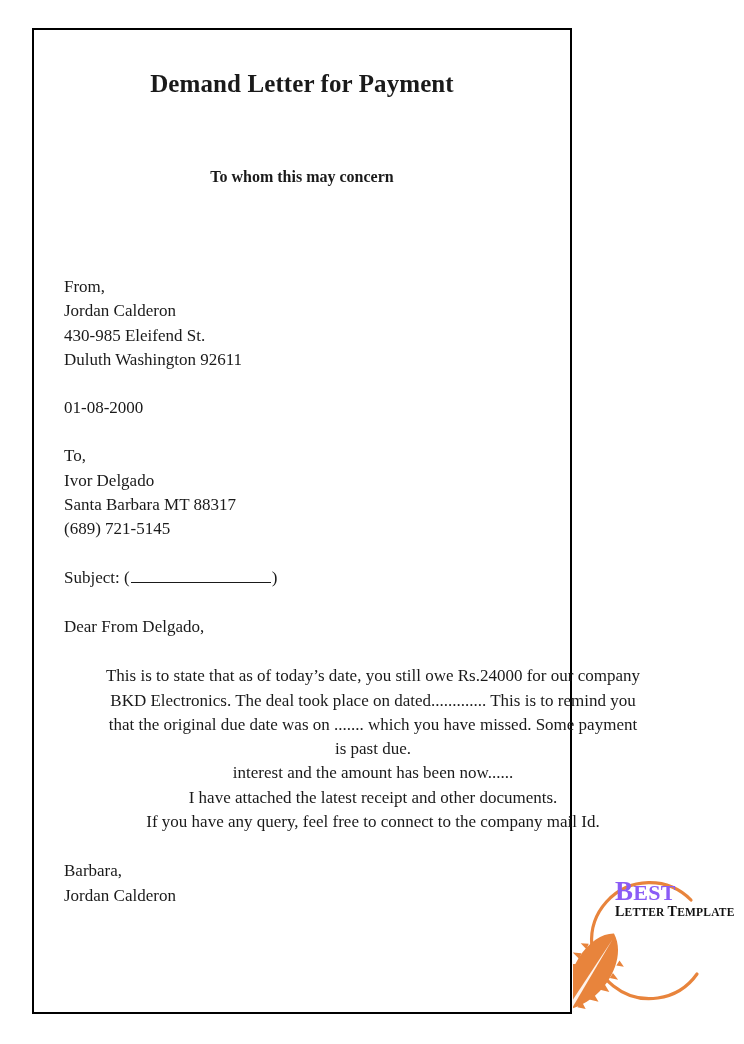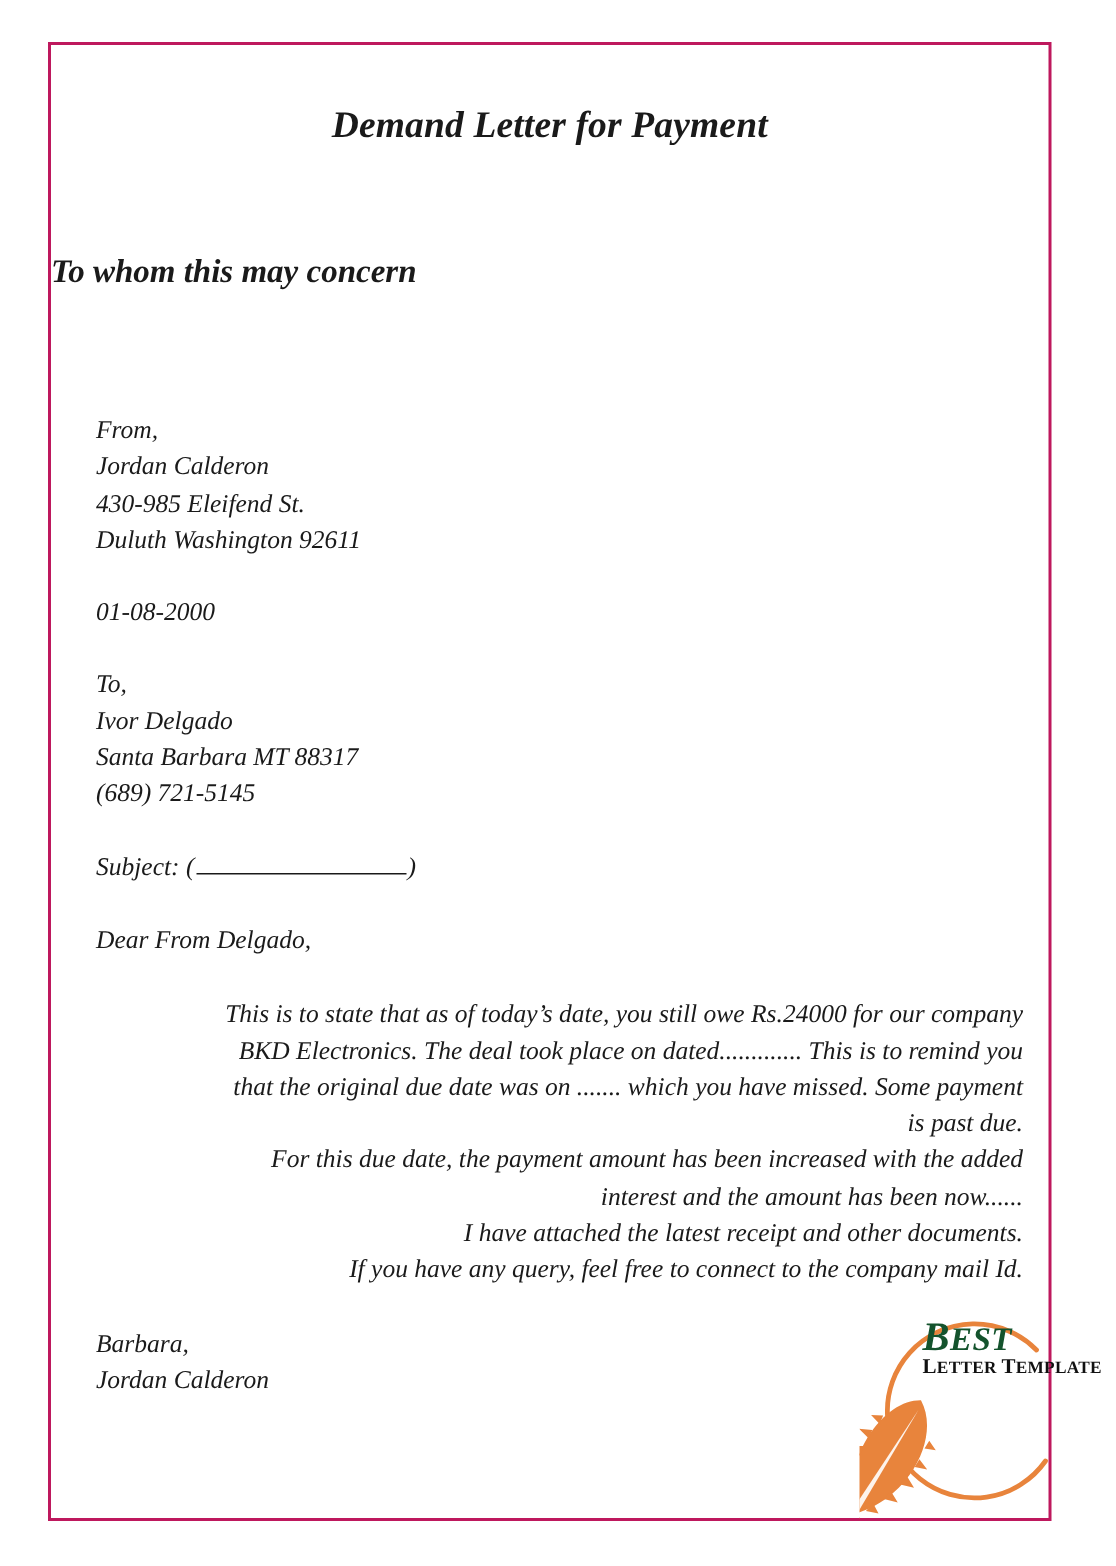--- a/index.html
+++ b/index.html
@@ -15,46 +15,45 @@
     font-family: "Liberation Serif", "DejaVu Serif", serif;
     color: #1a1a1a;
     overflow: hidden;
   }
 
   
   #page-sheet {
     position: absolute;
     left: 32px;
     top: 28px;
-    width: 669px;
+    width: 540px;
     height: 986px;
-    border: 2px solid #be185d;
+    border: 2px solid #000000;
     background: #ffffff;
     box-sizing: border-box;
-    font-style: italic;
   }
 
   
   .doc-title {
     position: absolute;
     left: 0;
     top: 40px;
     width: 100%;
     text-align: center;
     font-size: 25px;
     font-weight: bold;
     letter-spacing: 0.1px;
   }
   .doc-subtitle {
     position: absolute;
     left: 0;
     top: 138px;
     width: 100%;
-    text-align: left;
-    font-size: 22px;
+    text-align: center;
+    font-size: 16px;
     font-weight: bold;
   }
 
   
   .letter-body {
     position: absolute;
     left: 30px;
     top: 245px;
     width: 618px;
     font-size: 17px;
@@ -82,21 +81,21 @@
     display: inline-block;
     width: 140px;
     border-bottom: 1.3px solid #1a1a1a;
     height: 15px;
     margin: 0 1px;
   }
 
   
   .para {
     margin: 0;
-    text-align: right;
+    text-align: center;
   }
   .para-line { display: block; }
 
   
   #logo {
     position: absolute;
     left: 573px;
     top: 878px;
     width: 140px;
     height: 136px;
@@ -108,22 +107,21 @@
     top: 2px;
     width: 100px;
     text-align: left;
     font-family: "Liberation Serif", "DejaVu Serif", serif;
   }
   .logo-best {
     font-weight: bold;
     font-size: 22px;
     line-height: 22px;
     letter-spacing: 0.3px;
-    color: #14532d;
-    font-style: italic;
+    color: #8b5cf6;
   }
   .logo-best .cap { font-size: 27px; }
   .logo-sub {
     font-weight: bold;
     font-size: 11.5px;
     line-height: 15px;
     letter-spacing: 0.2px;
     color: #111111;
     white-space: nowrap;
   }
@@ -176,21 +174,20 @@
       <span class="block-line">Dear From Delgado,</span>
     </div>
 
     <div class="gap-md"></div>
 
     <div class="para">
       <span class="para-line">This is to state that as of today’s date, you still owe Rs.24000 for our company</span>
       <span class="para-line">BKD Electronics. The deal took place on dated............. This is to remind you</span>
       <span class="para-line">that the original due date was on ....... which you have missed. Some payment</span>
       <span class="para-line">is past due.</span>
-      <span class="para-line">For this due date, the payment amount has been increased with the added</span>
       <span class="para-line">interest and the amount has been now......</span>
       <span class="para-line">I have attached the latest receipt and other documents.</span>
       <span class="para-line">If you have any query, feel free to connect to the company mail Id.</span>
     </div>
 
     <div class="gap-md"></div>
 
     <div class="block">
       <span class="block-line">Barbara,</span>
       <span class="block-line">Jordan Calderon</span>

